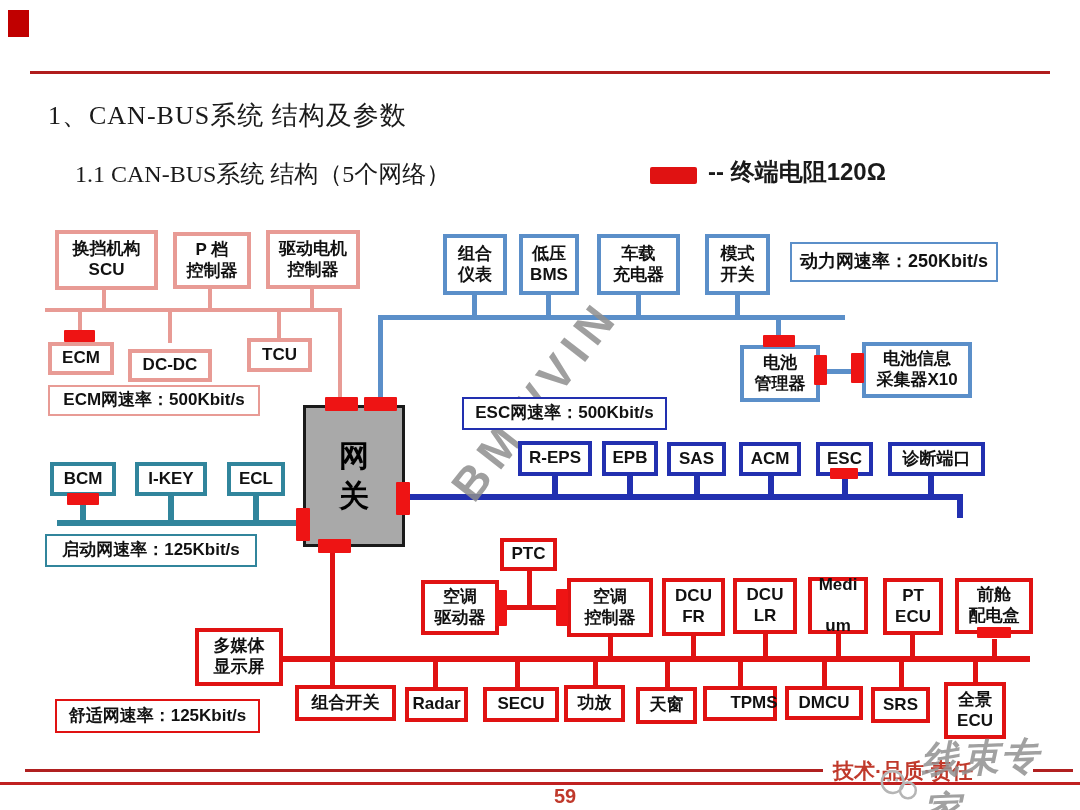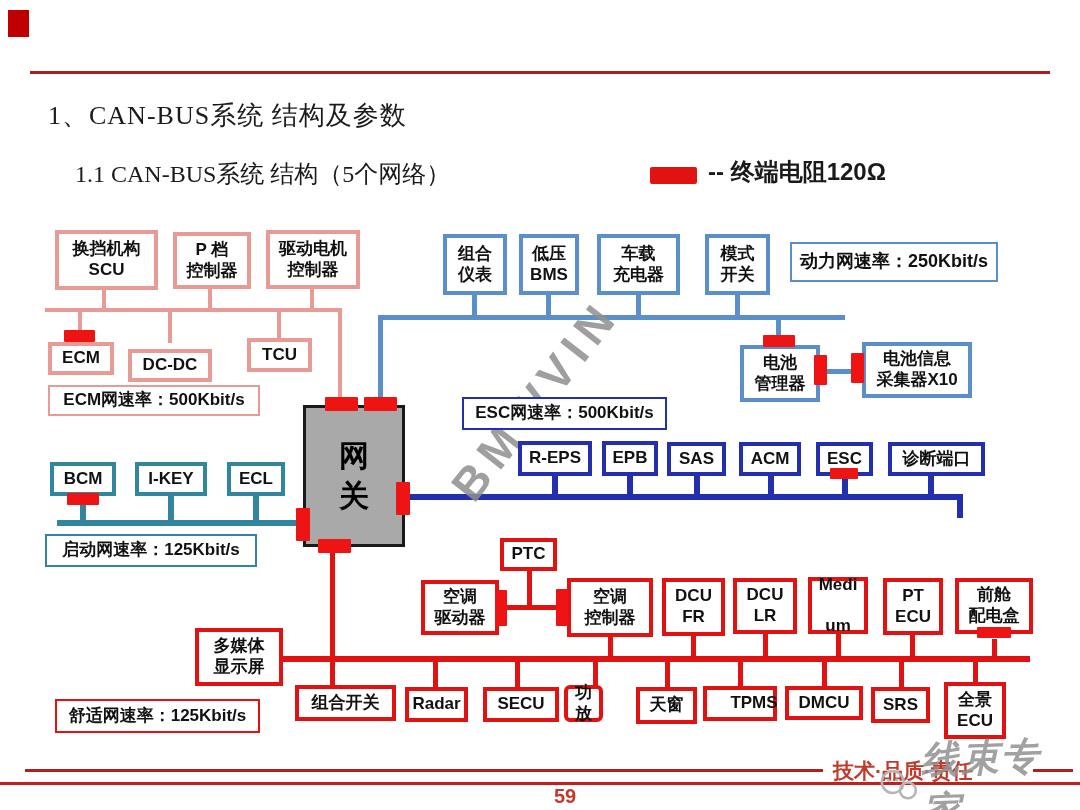--- a/index.html
+++ b/index.html
@@ -240,21 +240,21 @@
     </div>
   <div class="box b-cmf" style="left:295px;top:685px;width:101px;height:36px;">
     <span>组合开关</span>
     </div>
   <div class="box b-cmf" style="left:405px;top:687px;width:63px;height:35px;">
     <span>Radar</span>
     </div>
   <div class="box b-cmf" style="left:483px;top:687px;width:76px;height:35px;">
     <span>SECU</span>
     </div>
-  <div class="box b-cmf" style="left:564px;top:685px;width:39px;height:37px;border-radius:6px;">
+  <div class="box b-cmf" style="left:564px;top:685px;width:61px;height:37px;">
     <span>功放</span>
     </div>
   <div class="box b-cmf" style="left:636px;top:687px;width:61px;height:37px;">
     <span>天窗</span>
     </div>
   <div class="box b-cmf" style="left:703px;top:686px;width:74px;height:35px;padding-left:28px;">
     <span>TPMS</span>
     </div>
   <div class="box b-cmf" style="left:785px;top:686px;width:78px;height:34px;">
     <span>DMCU</span>

